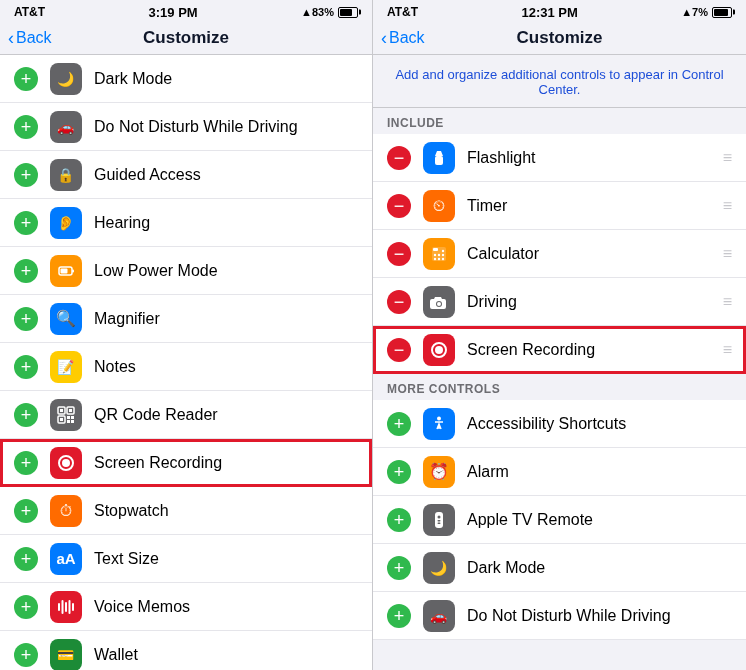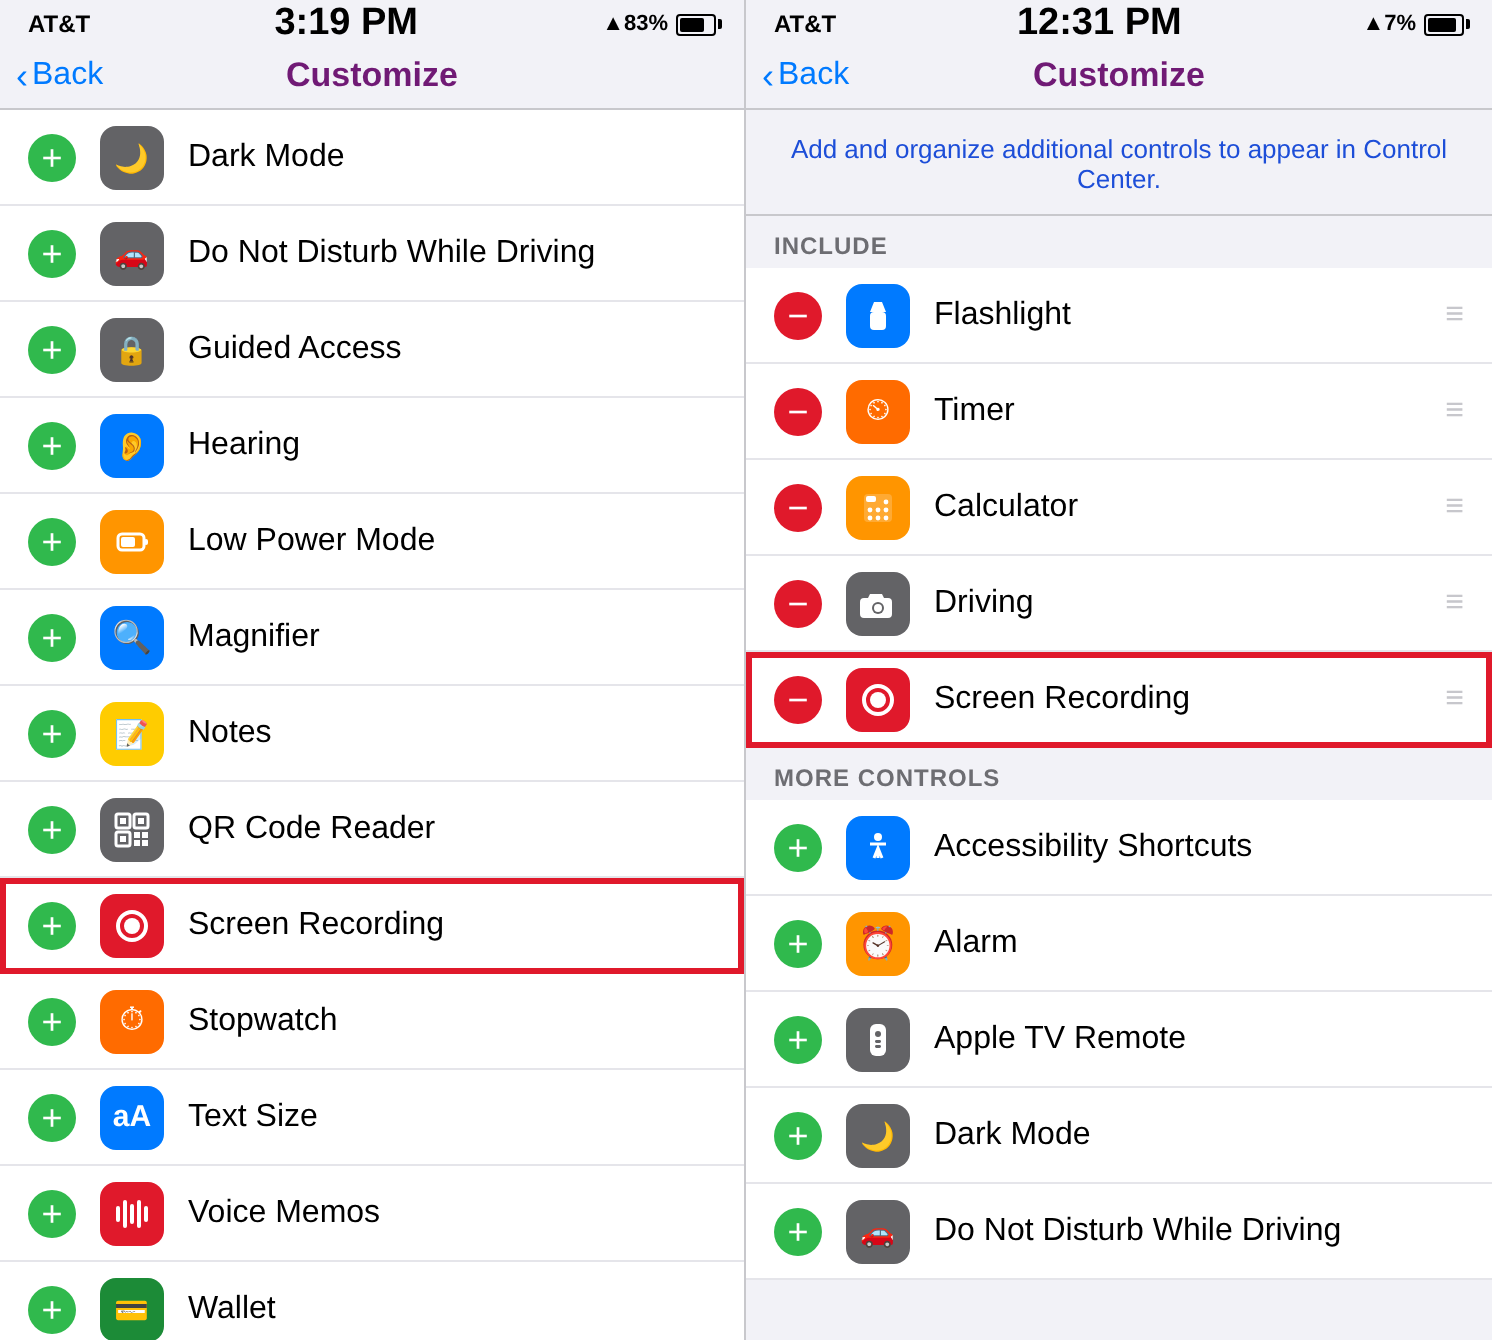--- a/index.html
+++ b/index.html
@@ -27,21 +27,21 @@
     .status-bar {
       display: flex;
       justify-content: space-between;
       align-items: center;
       padding: 6px 14px 4px;
       background: #f2f2f7;
       font-size: 12px;
       font-weight: 600;
       height: 22px;
     }
-    .status-bar .time { font-size: 19px; font-weight: 700; }
+    .status-bar .time { font-size: 13px; font-weight: 700; }
     .status-bar .right-icons { display: flex; align-items: center; gap: 4px; font-size: 11px; }
 
     
     .nav-bar {
       display: flex;
       align-items: center;
       justify-content: center;
       padding: 6px 14px;
       background: #f2f2f7;
       position: relative;
@@ -50,21 +50,21 @@
     .nav-bar .back-btn {
       position: absolute;
       left: 8px;
       color: #007aff;
       font-size: 16px;
       display: flex;
       align-items: center;
       gap: 2px;
     }
     .nav-bar .back-btn .chevron { font-size: 18px; font-weight: 300; }
-    .nav-bar .title { font-size: 17px; font-weight: 700; color: #701a75; }
+    .nav-bar .title { font-size: 17px; font-weight: 700; color: #0f172a; }
 
     
     .list {
       flex: 1;
       overflow-y: auto;
       background: #fff;
     }
     .list-item {
       display: flex;
       align-items: center;

